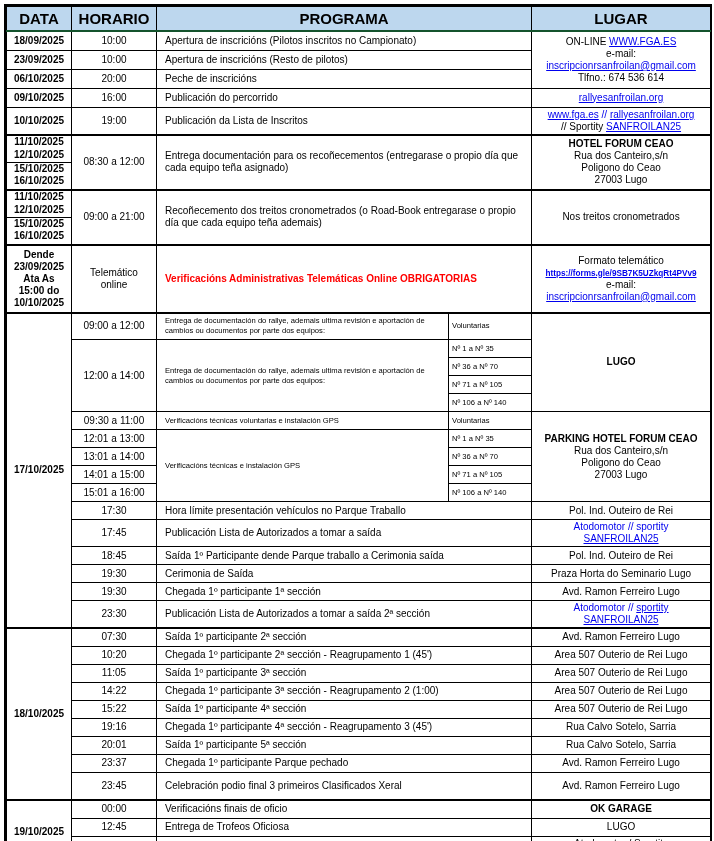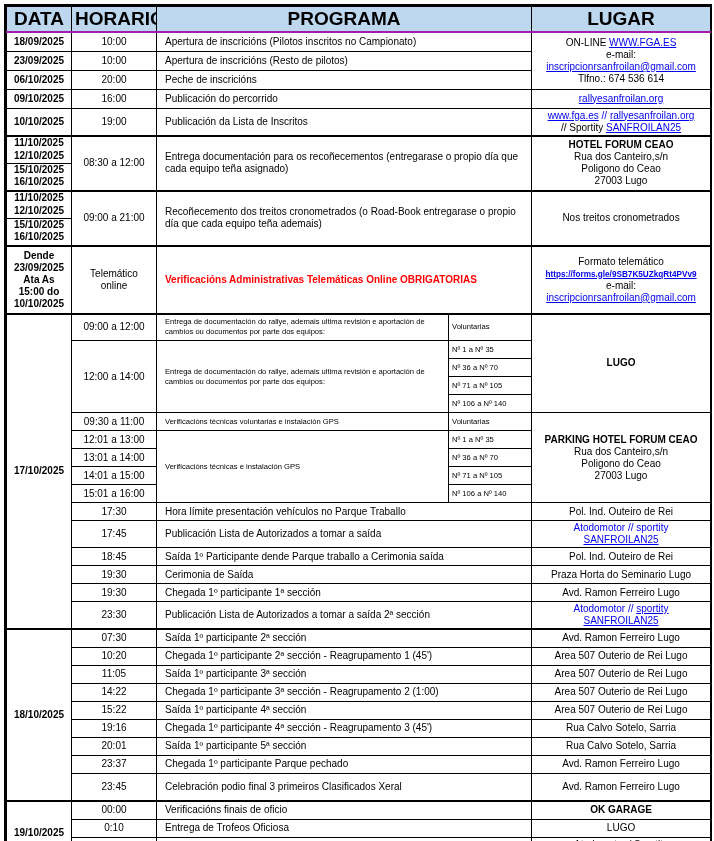--- a/index.html
+++ b/index.html
@@ -1,20 +1,20 @@
 <!DOCTYPE html>
 <html><head>
 <meta charset="utf-8">
 <style>
   html,body{margin:0;padding:0;background:#ffffff;}
   body{font-family:"Liberation Sans",sans-serif;color:#000;}
   .doc{margin:4px;border:2px solid #000;width:704px;}
   table{border-collapse:collapse;width:100%;table-layout:fixed;}
   th,td{border:1px solid #000;vertical-align:middle;padding:1px 3px;overflow:hidden;}
-  thead th{background:#BDD7EE;font-size:19px;font-weight:bold;height:21px;border-bottom:2px solid #a21caf;text-align:center;}
+  thead th{background:#BDD7EE;font-size:15px;font-weight:bold;height:21px;border-bottom:2px solid #14532d;text-align:center;}
   td{font-size:10px;line-height:1.2;}
   .c-data{text-align:center;font-weight:bold;}
   .c-time{text-align:center;}
   .c-prog{text-align:left;padding-left:8px;}
   .c-group{text-align:left;}
   .c-lugar{text-align:center;}
   td.sm{font-size:7.6px;line-height:1.3;}
   tr.sep td, tr.sep th{border-top:2px solid #000;}
   td.dgtd{padding:0;}
   .dg{display:grid;grid-template-rows:1fr 1fr;height:52px;}
@@ -464,21 +464,21 @@
           </td>
           <td class="c-prog" colspan="2">
             <div class="ln"><span class="s-p">Verificacións finais de oficio</span></div>
           </td>
           <td class="c-lugar">
             <div class="ln"><span class="s-b">OK GARAGE</span></div>
           </td>
         </tr>
         <tr style="height: 18px;">
           <td class="c-time">
-            <div class="ln"><span class="s-p">0:10</span></div>
+            <div class="ln"><span class="s-p">12:45</span></div>
           </td>
           <td class="c-prog" colspan="2">
             <div class="ln"><span class="s-p">Entrega de Trofeos Oficiosa</span></div>
           </td>
           <td class="c-lugar">
             <div class="ln"><span class="s-p">LUGO</span></div>
           </td>
         </tr>
         <tr style="height: 26px;">
           <td class="c-time">

